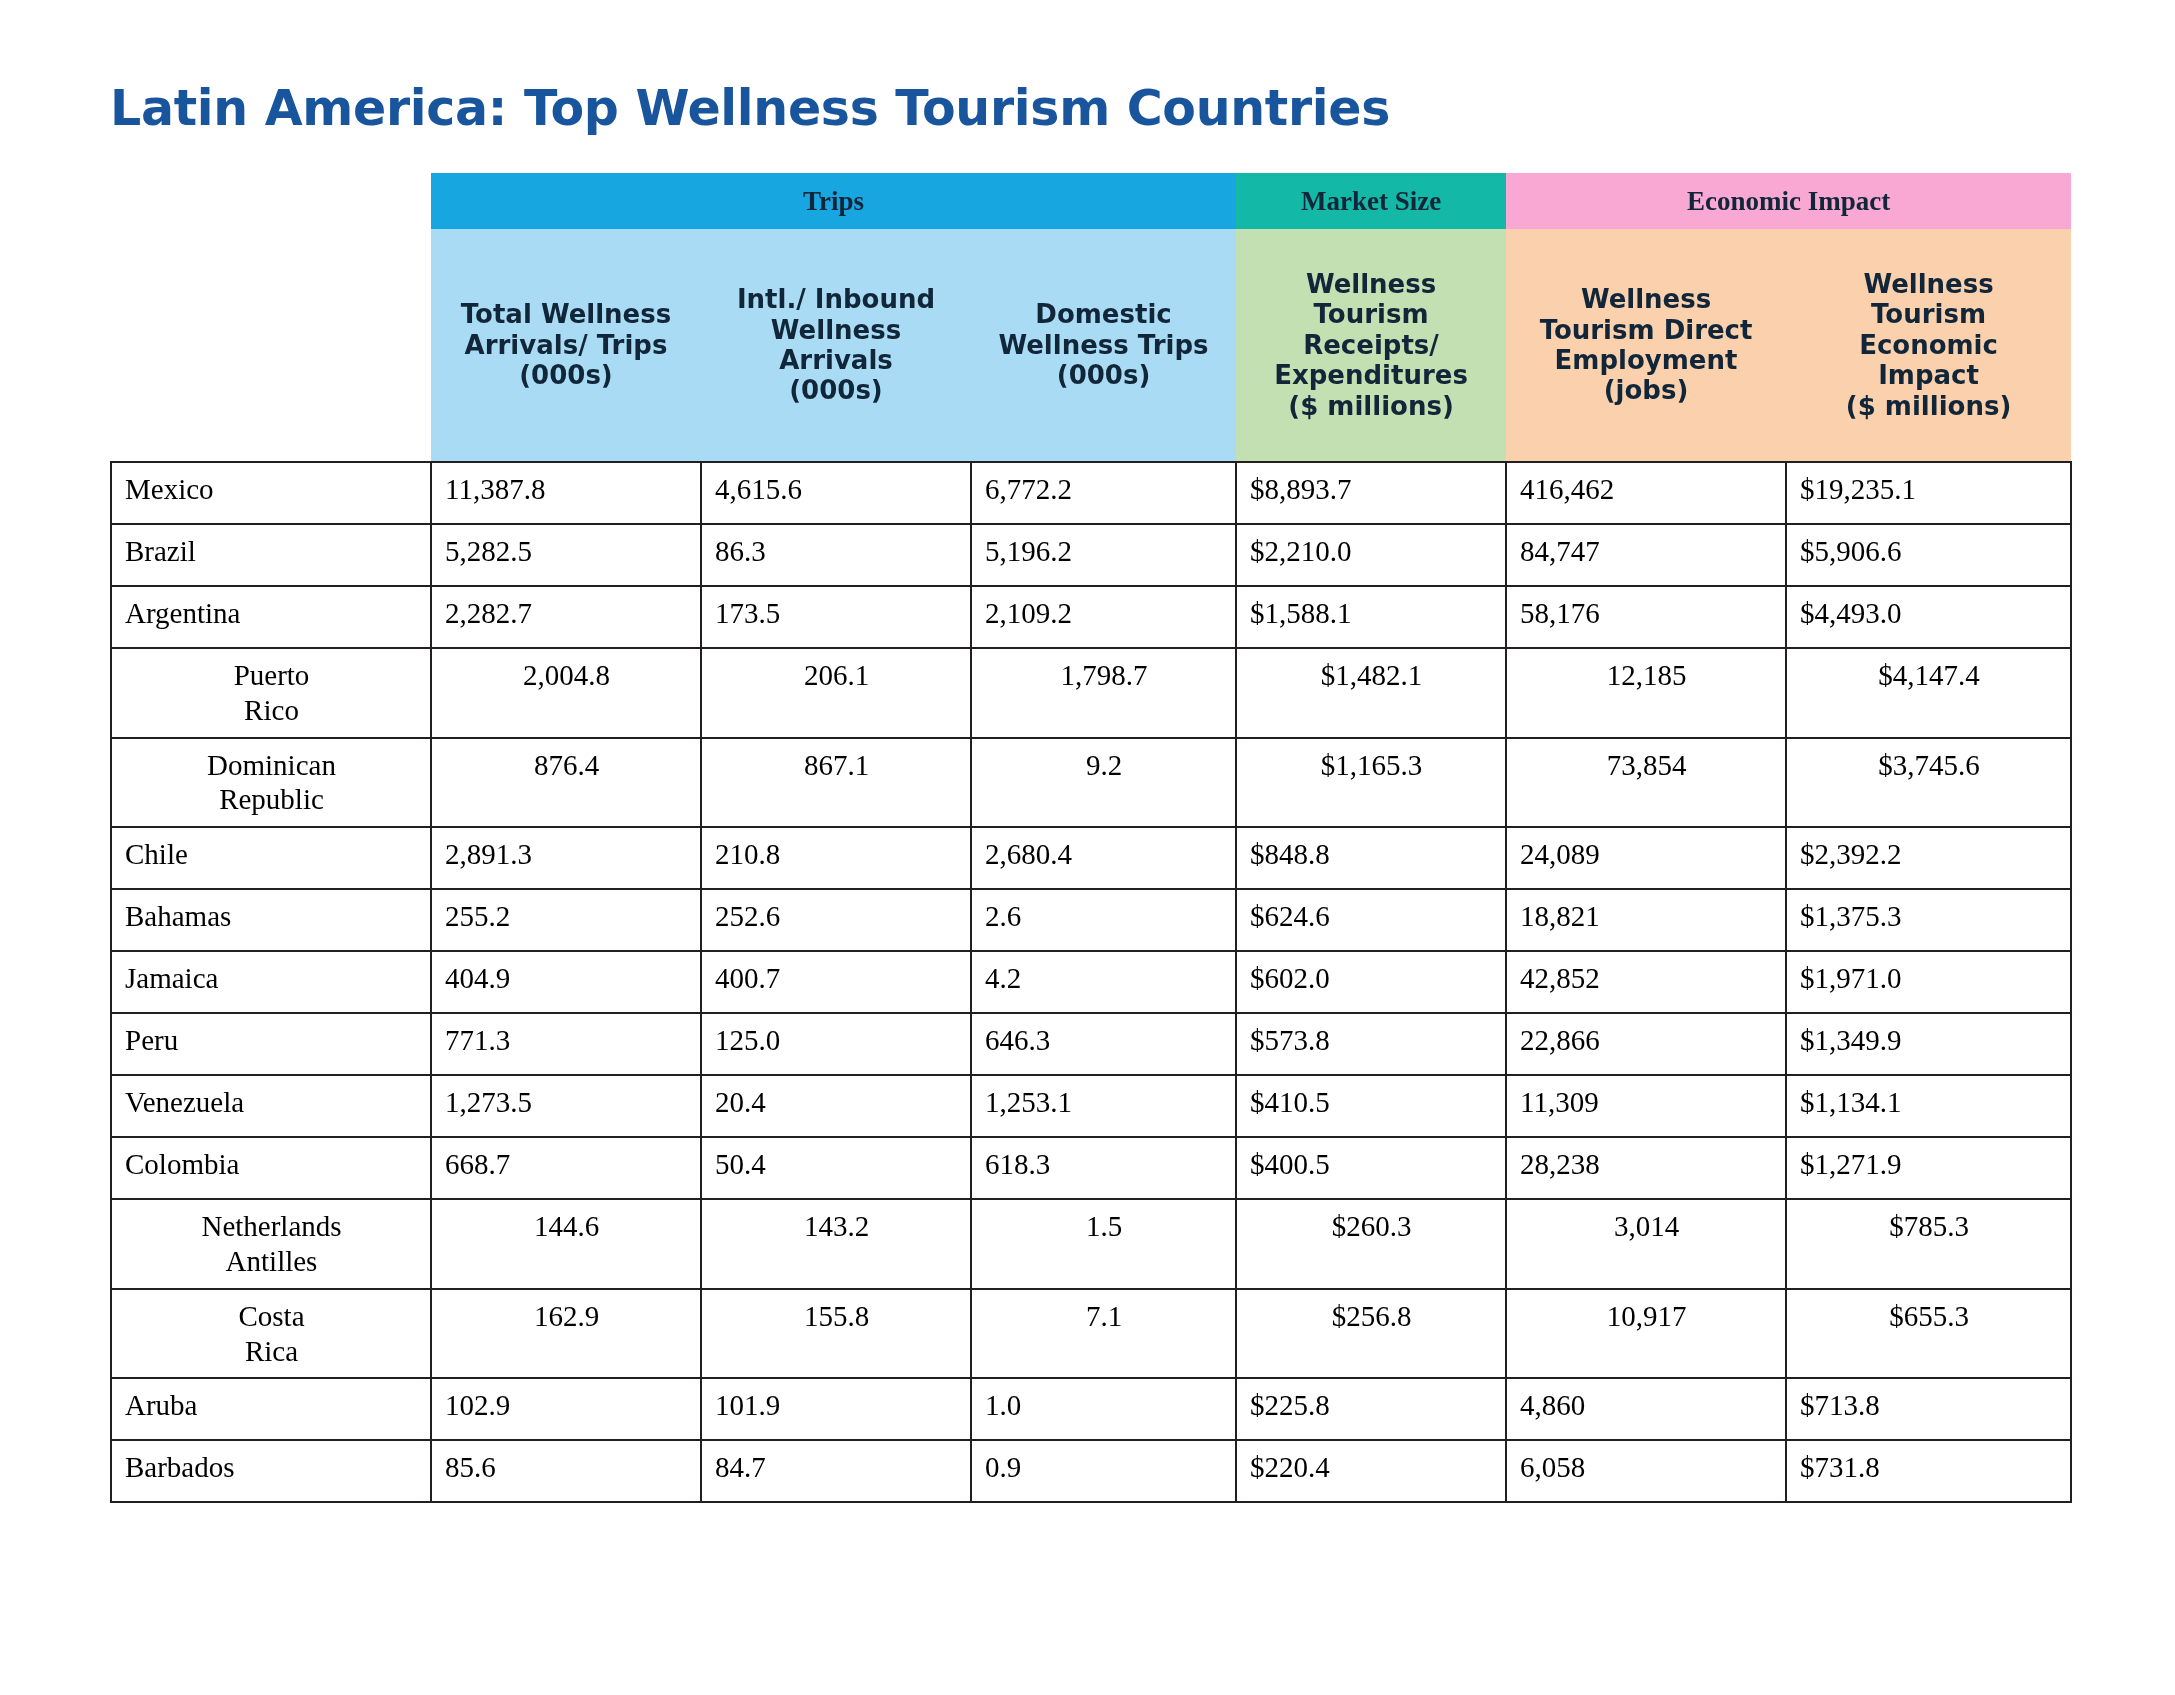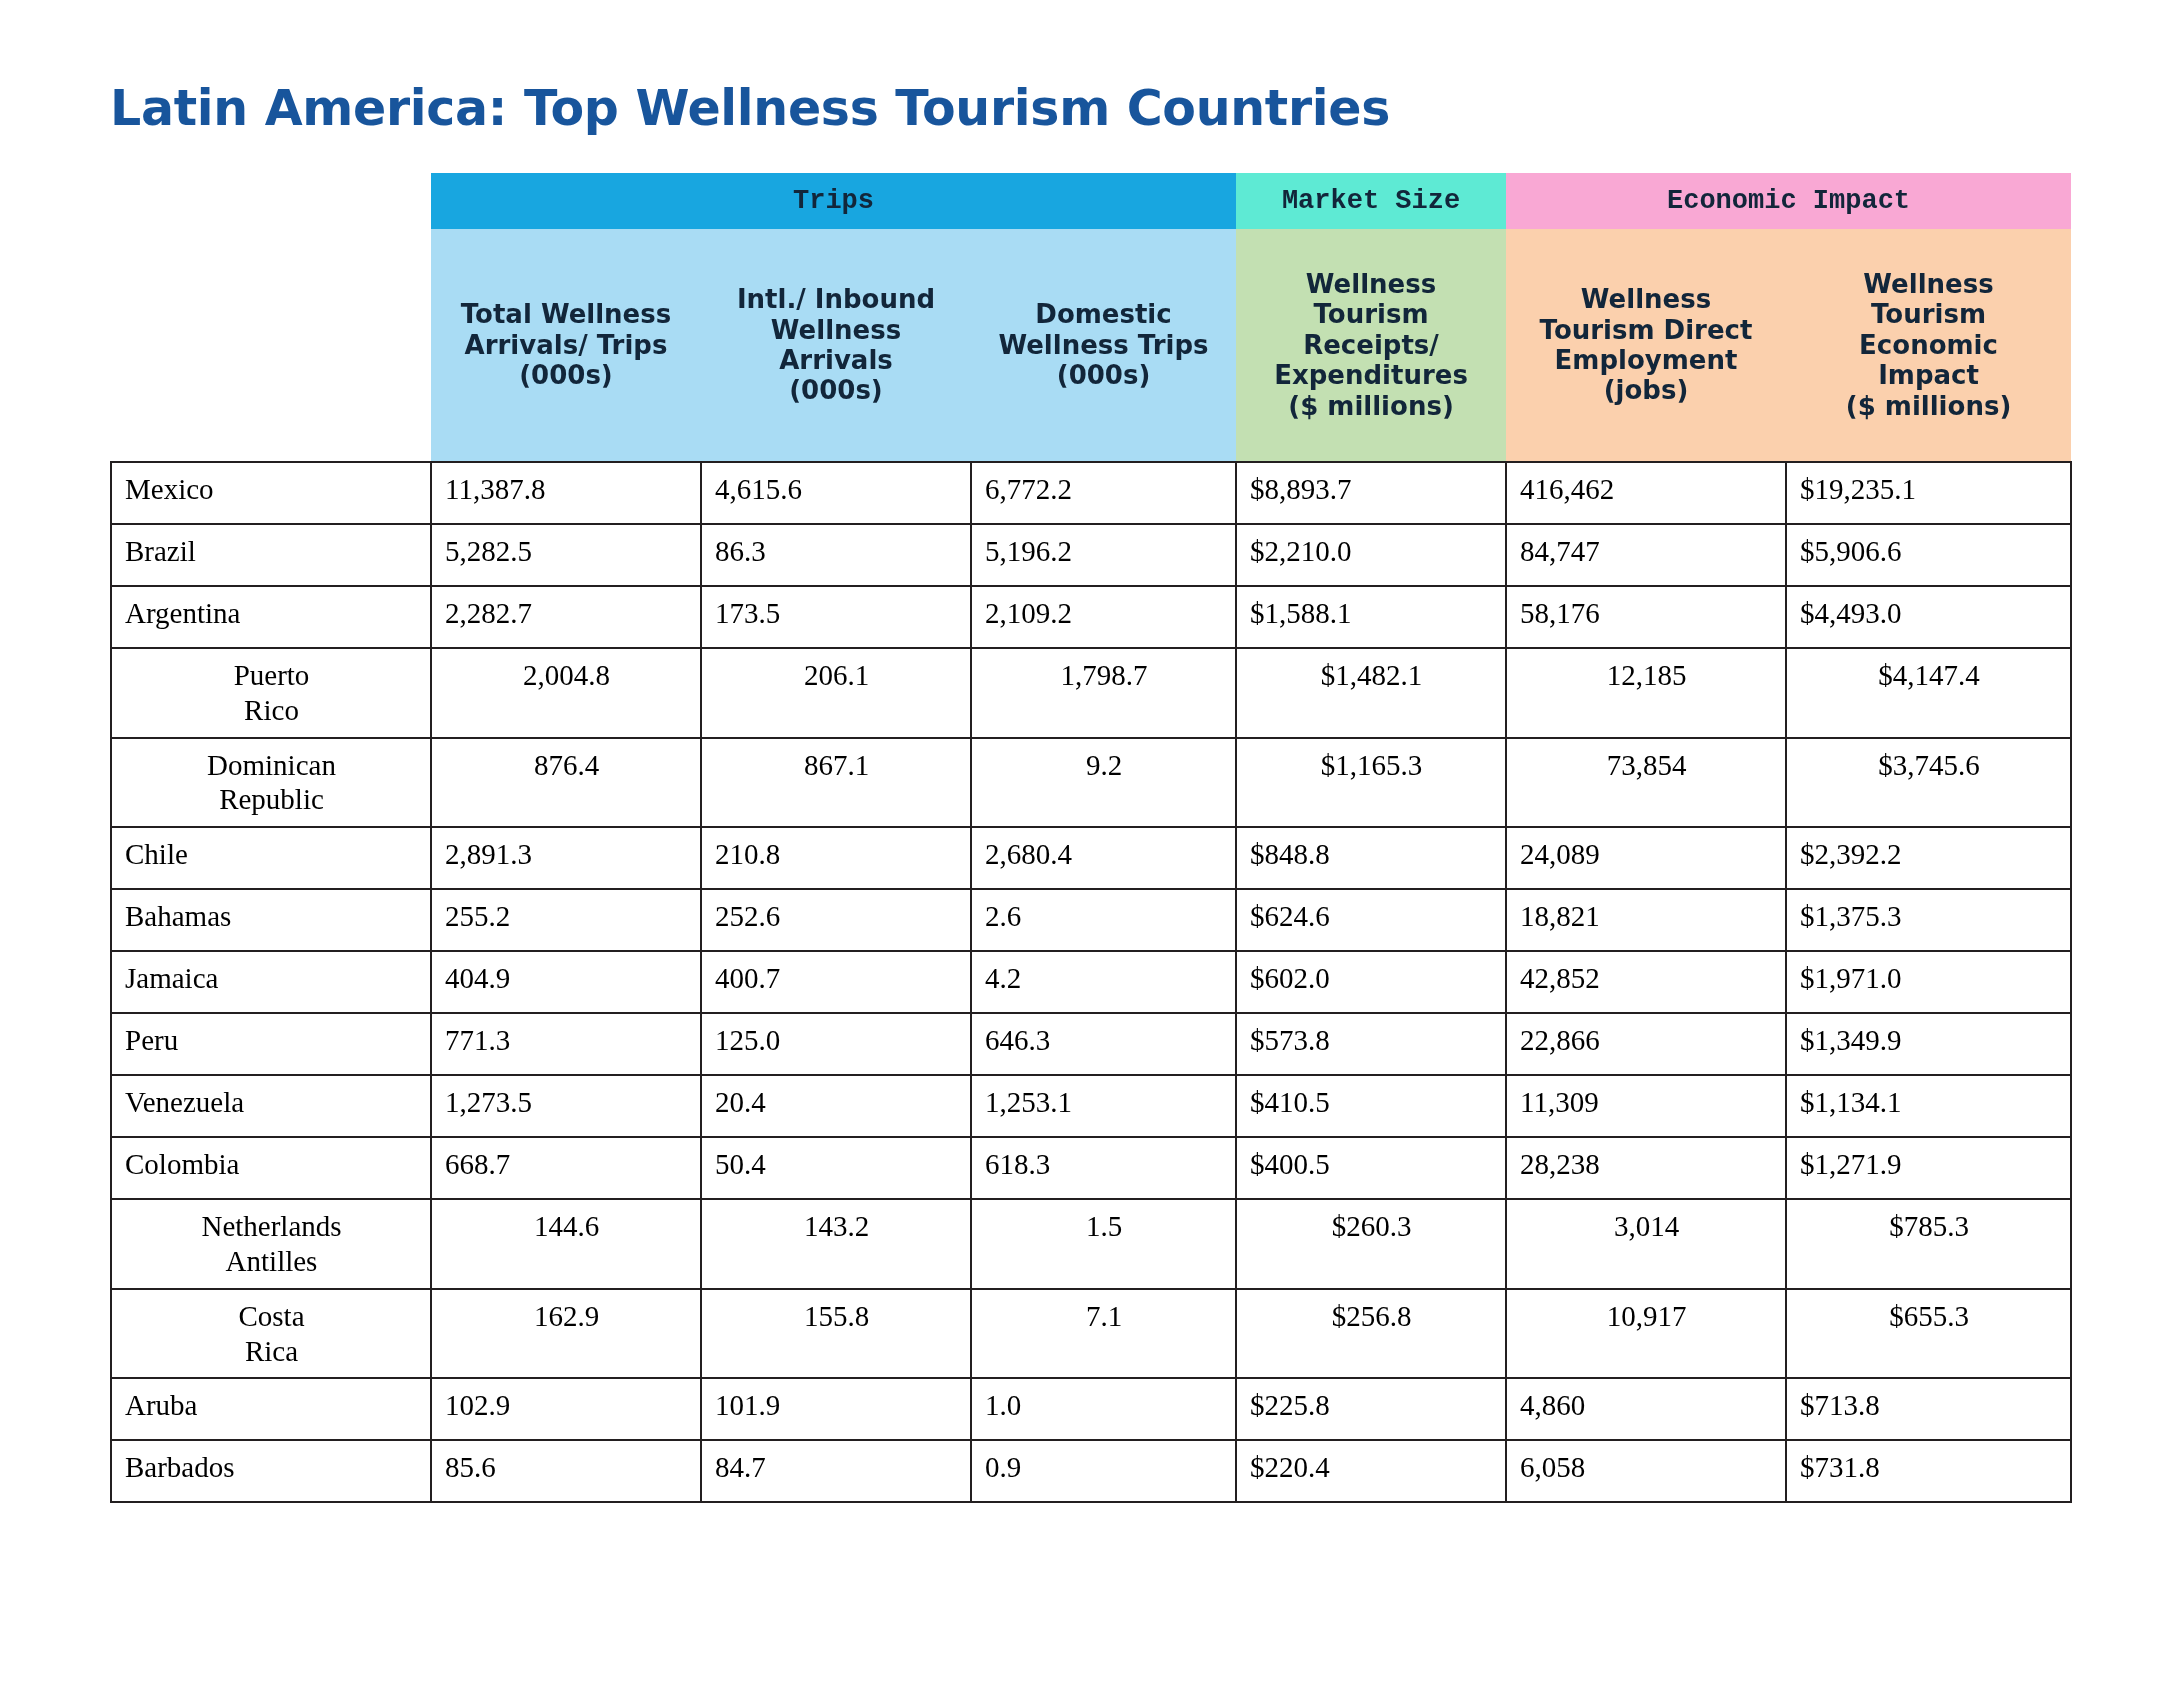--- a/index.html
+++ b/index.html
@@ -45,25 +45,25 @@
   col.c6 { width: 285px; }
 
   
   .grp {
     text-align: center;
     font-weight: bold;
     font-size: 27px;
     color: #12263a;
     height: 48px;
     padding: 4px 6px;
-    font-family: Liberation Mono, monospace;
+    font-family: Liberation Serif, serif;
   }
   .grp-empty { border: none; background: transparent; }
   .grp-trips { background: #18a6e0; }
-  .grp-market { background: #5eead4; }
+  .grp-market { background: #14b8a6; }
   .grp-econ { background: #f9a8d4; }
 
   
   .sub {
     text-align: center;
     vertical-align: middle;
     font-weight: bold;
     font-size: 26px;
     line-height: 1.17;
     color: #12263a;

